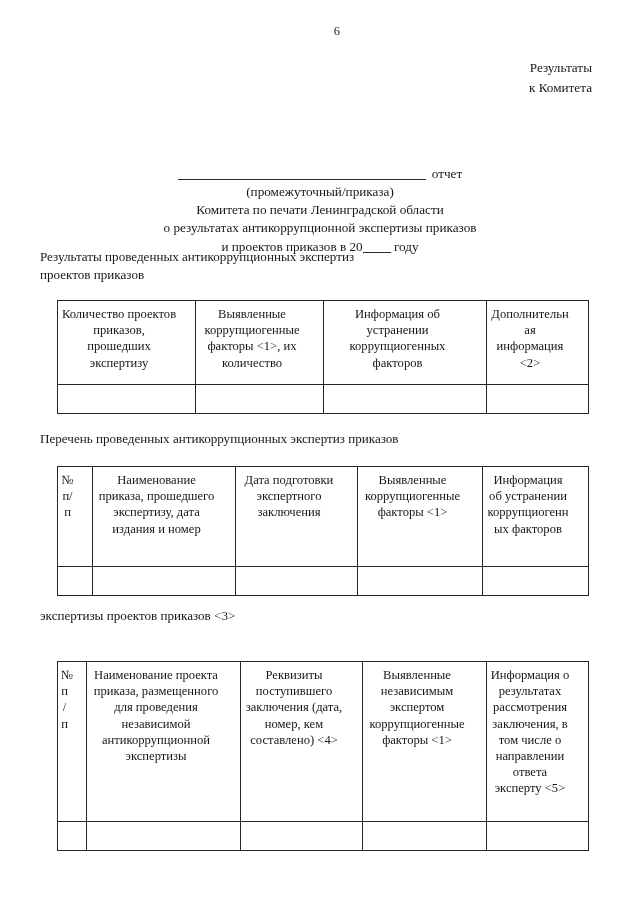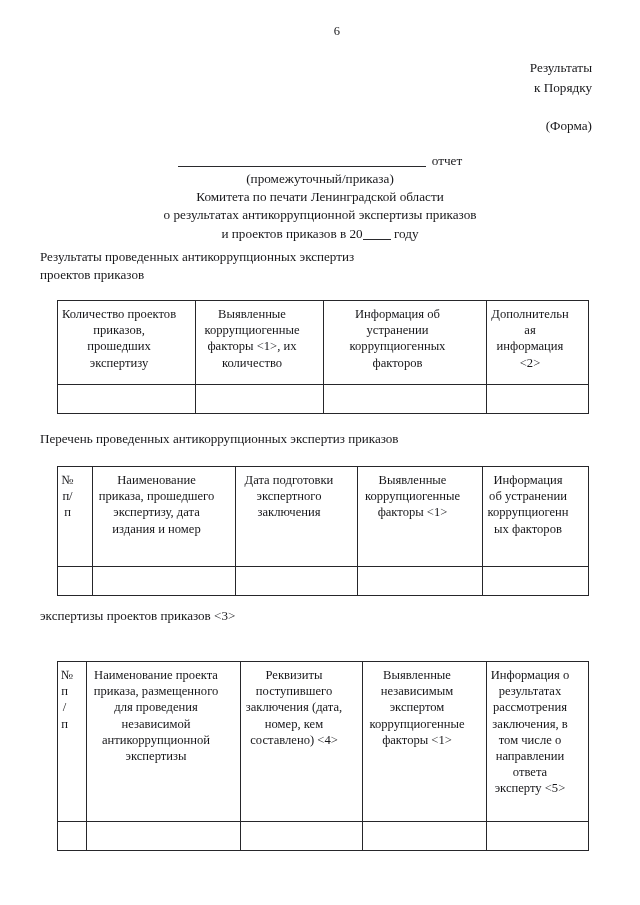--- a/index.html
+++ b/index.html
@@ -45,21 +45,21 @@
     font-size: 13.2px;
     line-height: 19.5px;
   }
   .corner-block .form-word {
     margin-top: 19px;
   }
 
   
   .title-block {
     left: 40px;
-    top: 151px;
+    top: 164px;
     width: 560px;
     text-align: center;
     font-size: 13.2px;
     line-height: 19.2px;
   }
   .fill-line-row {
     display: block;
     text-align: center;
     white-space: nowrap;
     margin-bottom: 1px;
@@ -158,22 +158,21 @@
 </style>
 </head>
 <body>
 
 <div class="page">
 
   <div class="abs page-number">6</div>
 
   <div class="abs corner-block">
     <div>Результаты</div>
-    <div>к Порядку</div>
-    <div class="form-word">(Форма)</div>
+    <div>к Комитета</div>
   </div>
 
   <div class="abs title-block">
     <span class="fill-line-row">
       <span class="fill-line"></span><span class="after">отчет</span>
     </span>
     <span class="subtitle-paren">(промежуточный/приказа)</span>
     <span class="title-line">Комитета по печати Ленинградской области</span>
     <span class="title-line">о результатах антикоррупционной экспертизы приказов</span>
     <span class="title-line"><span>и проектов приказов в 20</span><span class="blank-year"></span> <span>году</span></span>

